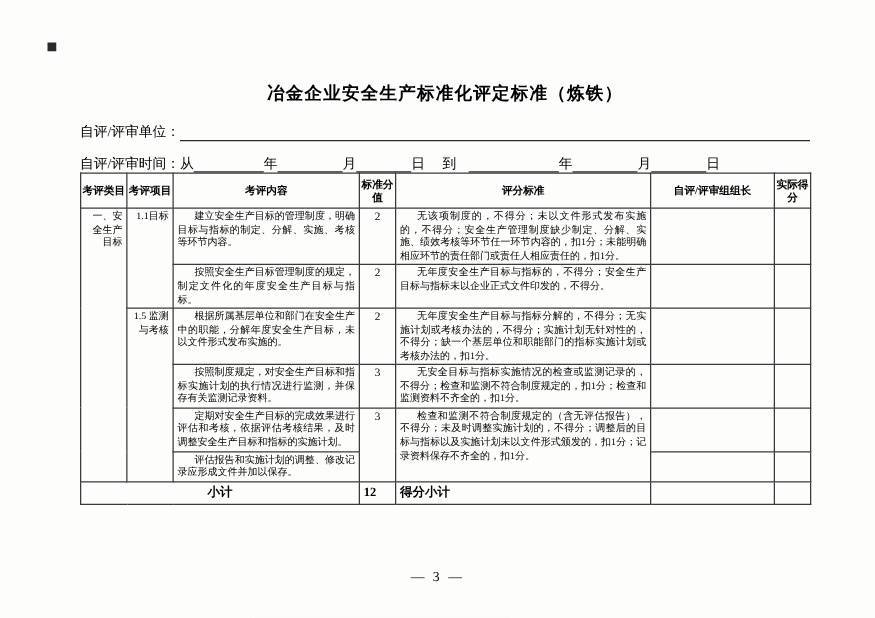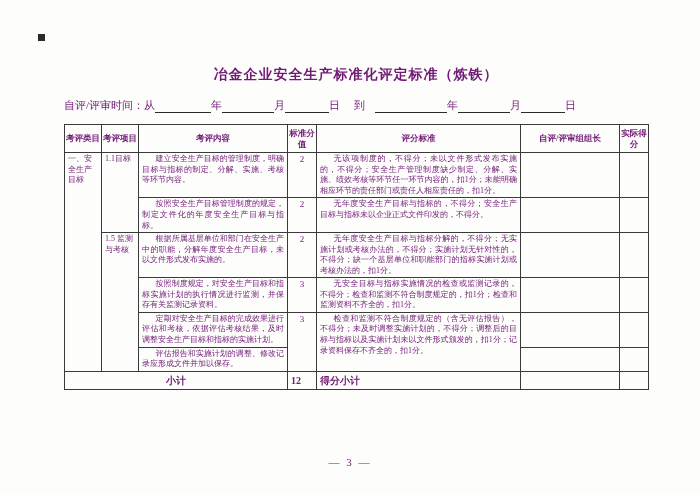--- a/index.html
+++ b/index.html
@@ -1,54 +1,58 @@
 <!DOCTYPE html>
 <html><head>
 <meta charset="utf-8">
 <style>
   * { margin:0; padding:0; box-sizing:border-box; }
   html,body { width:700px; height:494px; }
   body { background:#f2f2f0; font-family:"Liberation Serif","DejaVu Serif",serif; }
   .page {
     position:relative; width:700px; height:494px; overflow:hidden;
-    background:#fdfdfc; color:#701a75;
+    background:#fdfdfc; color:#000000;
     padding:34px 52px 0 64px;
   }
   .corner-mark { position:absolute; left:38px; top:34px; width:7px; height:7px; background:#2a2a2a; }
   .title { text-align:center; font-size:14px; font-weight:bold; margin-top:32px; letter-spacing:1px; }
 
   .form-area { margin-top:14px; font-size:11px; }
   .form-line { display:flex; align-items:flex-end; margin-top:10px; white-space:nowrap; }
   .fill { display:inline-block; border-bottom:1px solid #2a2a2a; height:13px; }
   .fill.grow { flex:1; }
   .sep-to { margin:0 10px 0 14px; }
   .lbl { flex:0 0 auto; }
   .gap { width:18px; flex:0 0 auto; }
 
-  table.std { width:100%; border-collapse:collapse; margin-top:11px; table-layout:fixed;
+  table.std { width:100%; border-collapse:collapse; table-layout:fixed;
               font-size:8px; line-height:1.32; }
   .std th, .std td { border:1px solid #3a3a3a; padding:1px 3px; vertical-align:top; overflow:hidden; }
   .std th { text-align:center; vertical-align:middle; font-weight:bold; font-size:8.5px; padding:3px 1px; line-height:1.25; }
   .cell-content, .cell-criteria { text-align:justify; text-indent:1.7em; }
   .cell-score { text-align:center; vertical-align:middle; font-size:9px; }
-  .cell-cat, .cell-item { vertical-align:top; text-align:left; padding-top:2px; }
+  .cell-cat, .cell-item { vertical-align:top; text-align:right; padding-top:2px; }
   .row-subtotal td { font-weight:bold; font-size:10px; padding:2px 3px; }
   .sub-label { text-align:center; }
   .sub-score { }
   .page-number { position:absolute; left:0; right:0; bottom:26px; text-align:center; font-size:11px; letter-spacing:2px; }
 </style>
 </head>
 <body>
 
 <div class="page">
   <div class="corner-mark"></div>
 
   <h1 class="title">冶金企业安全生产标准化评定标准（炼铁）</h1>
 
   <div class="form-area">
+    <div class="form-line">
+      <span class="lbl">自评/评审单位：</span>
+      <span class="fill grow"></span>
+    </div>
 
     <div class="form-line">
       <span class="lbl">自评/评审时间：从</span>
       <span class="fill" style="width:56px"></span>
       <span class="lbl">年</span>
       <span class="fill" style="width:52px"></span>
       <span class="lbl">月</span>
       <span class="fill" style="width:44px"></span>
       <span class="lbl">日</span>
       <span class="lbl sep-to">到</span>

